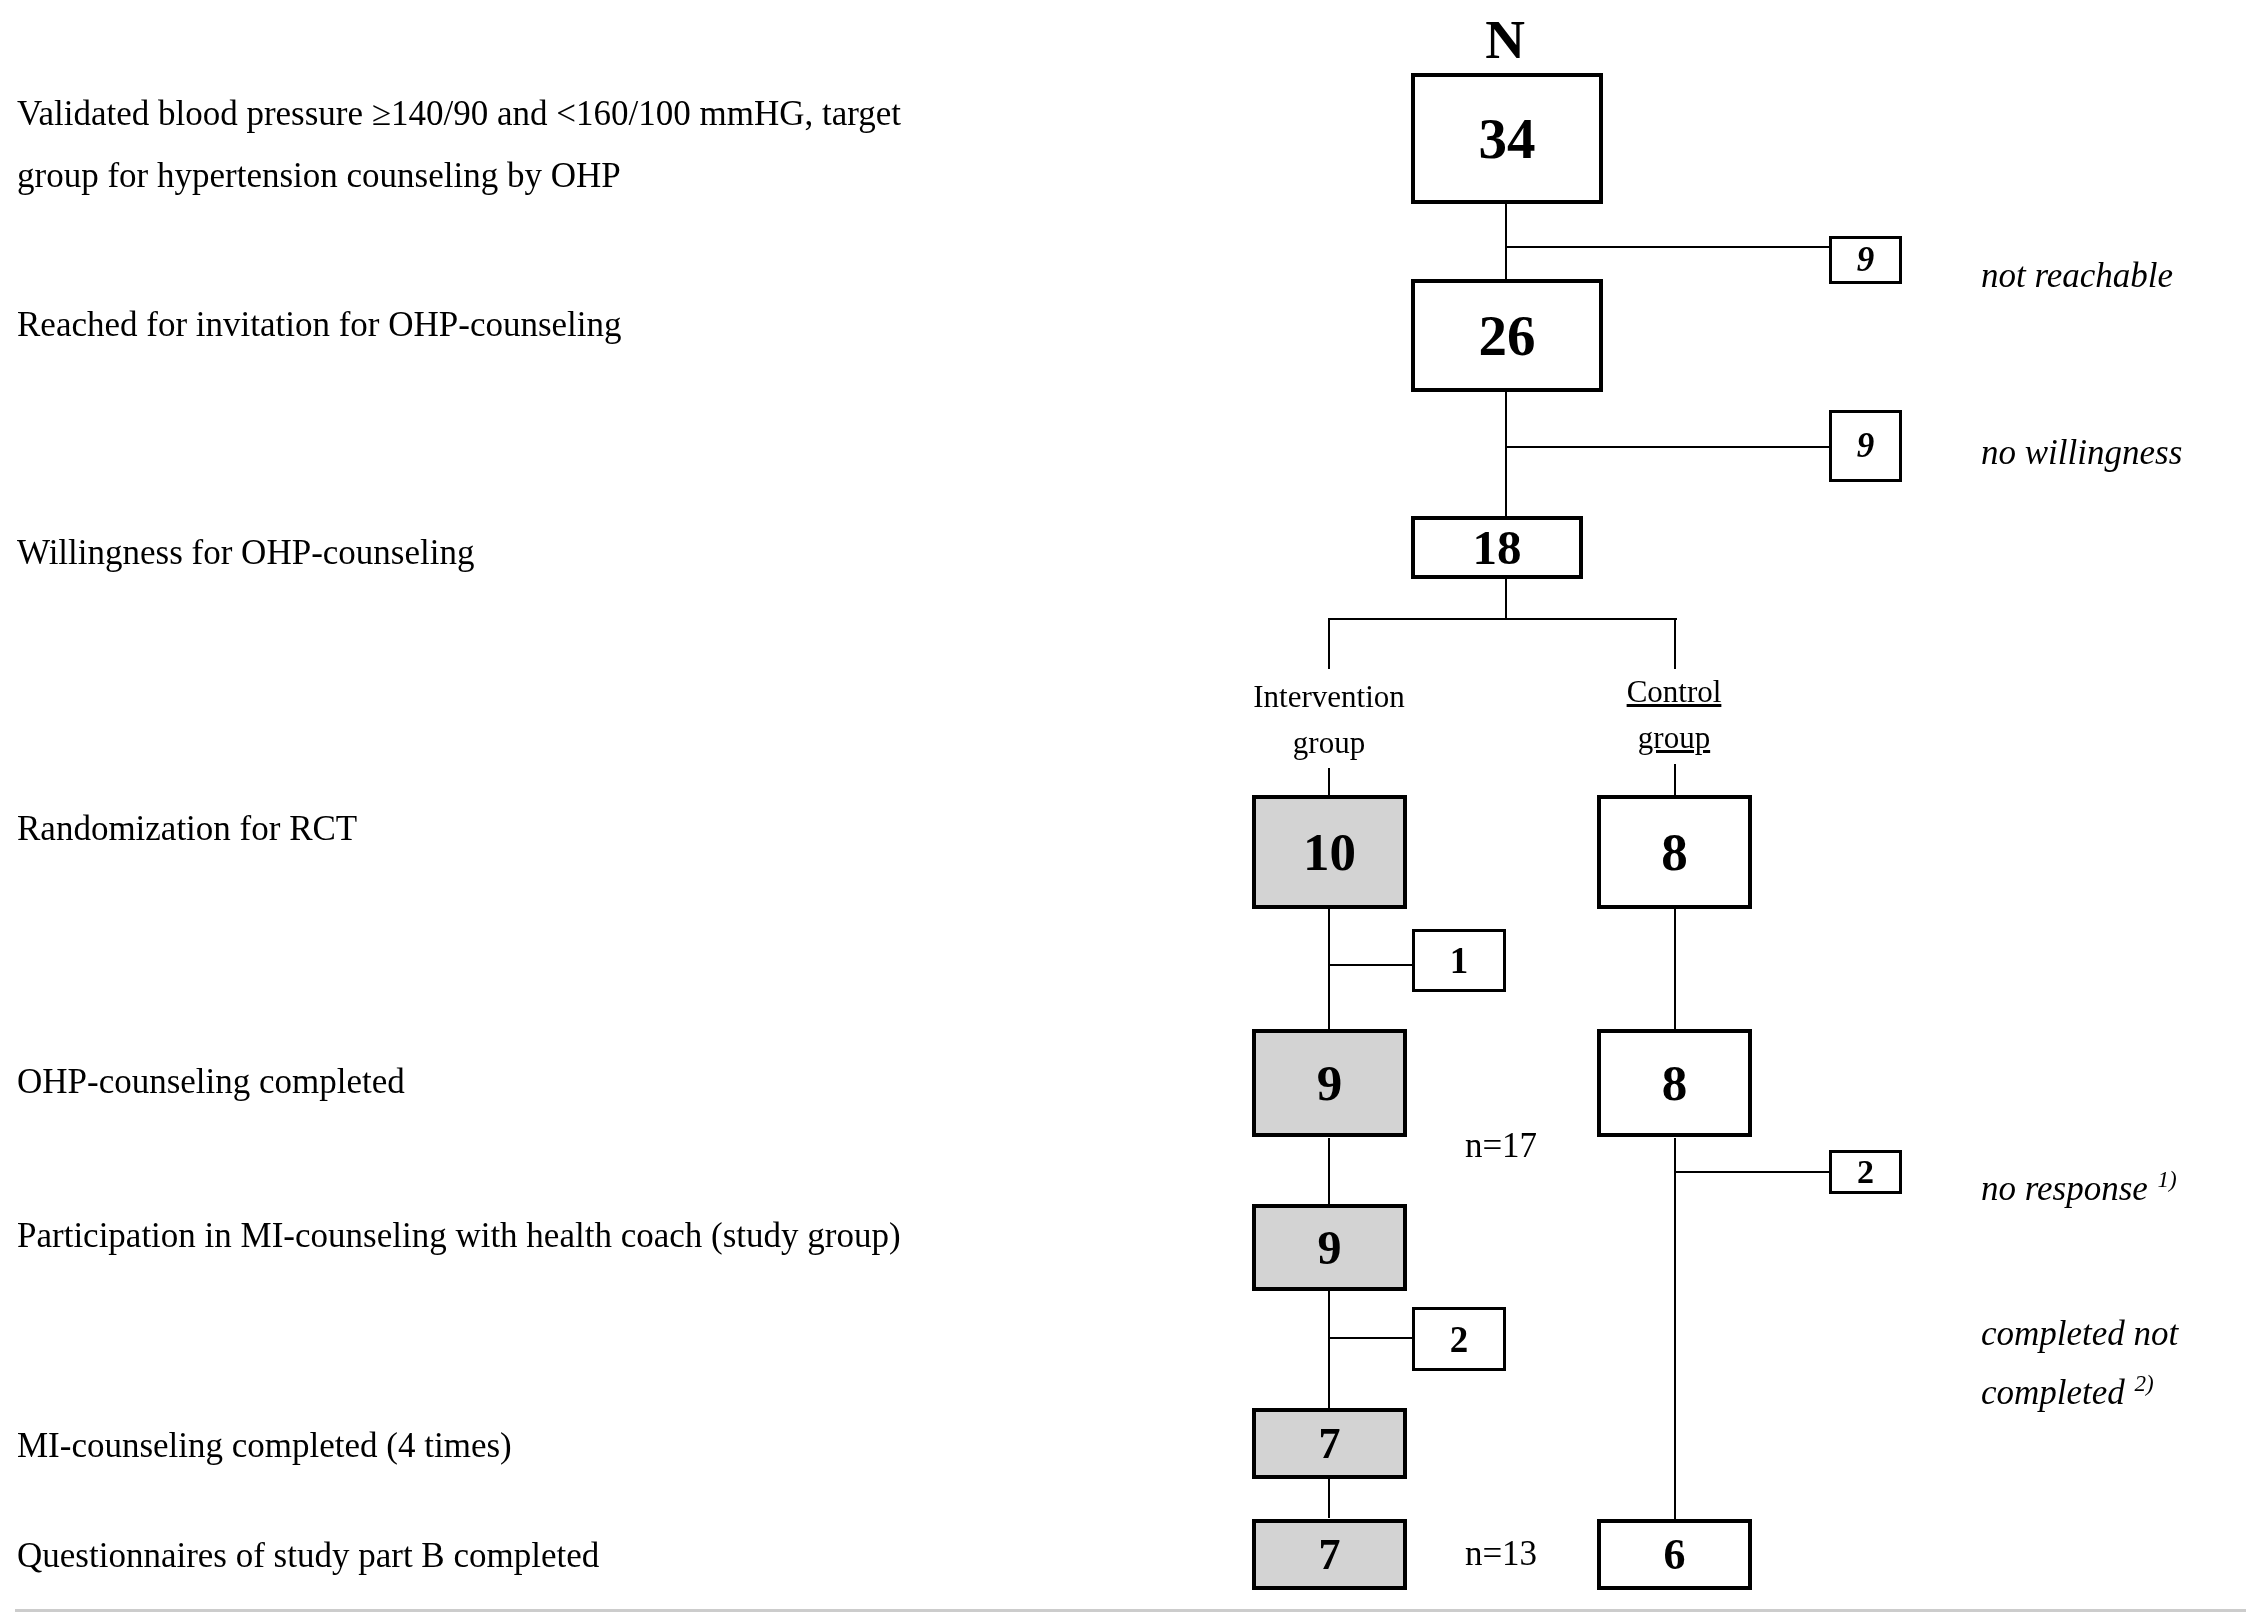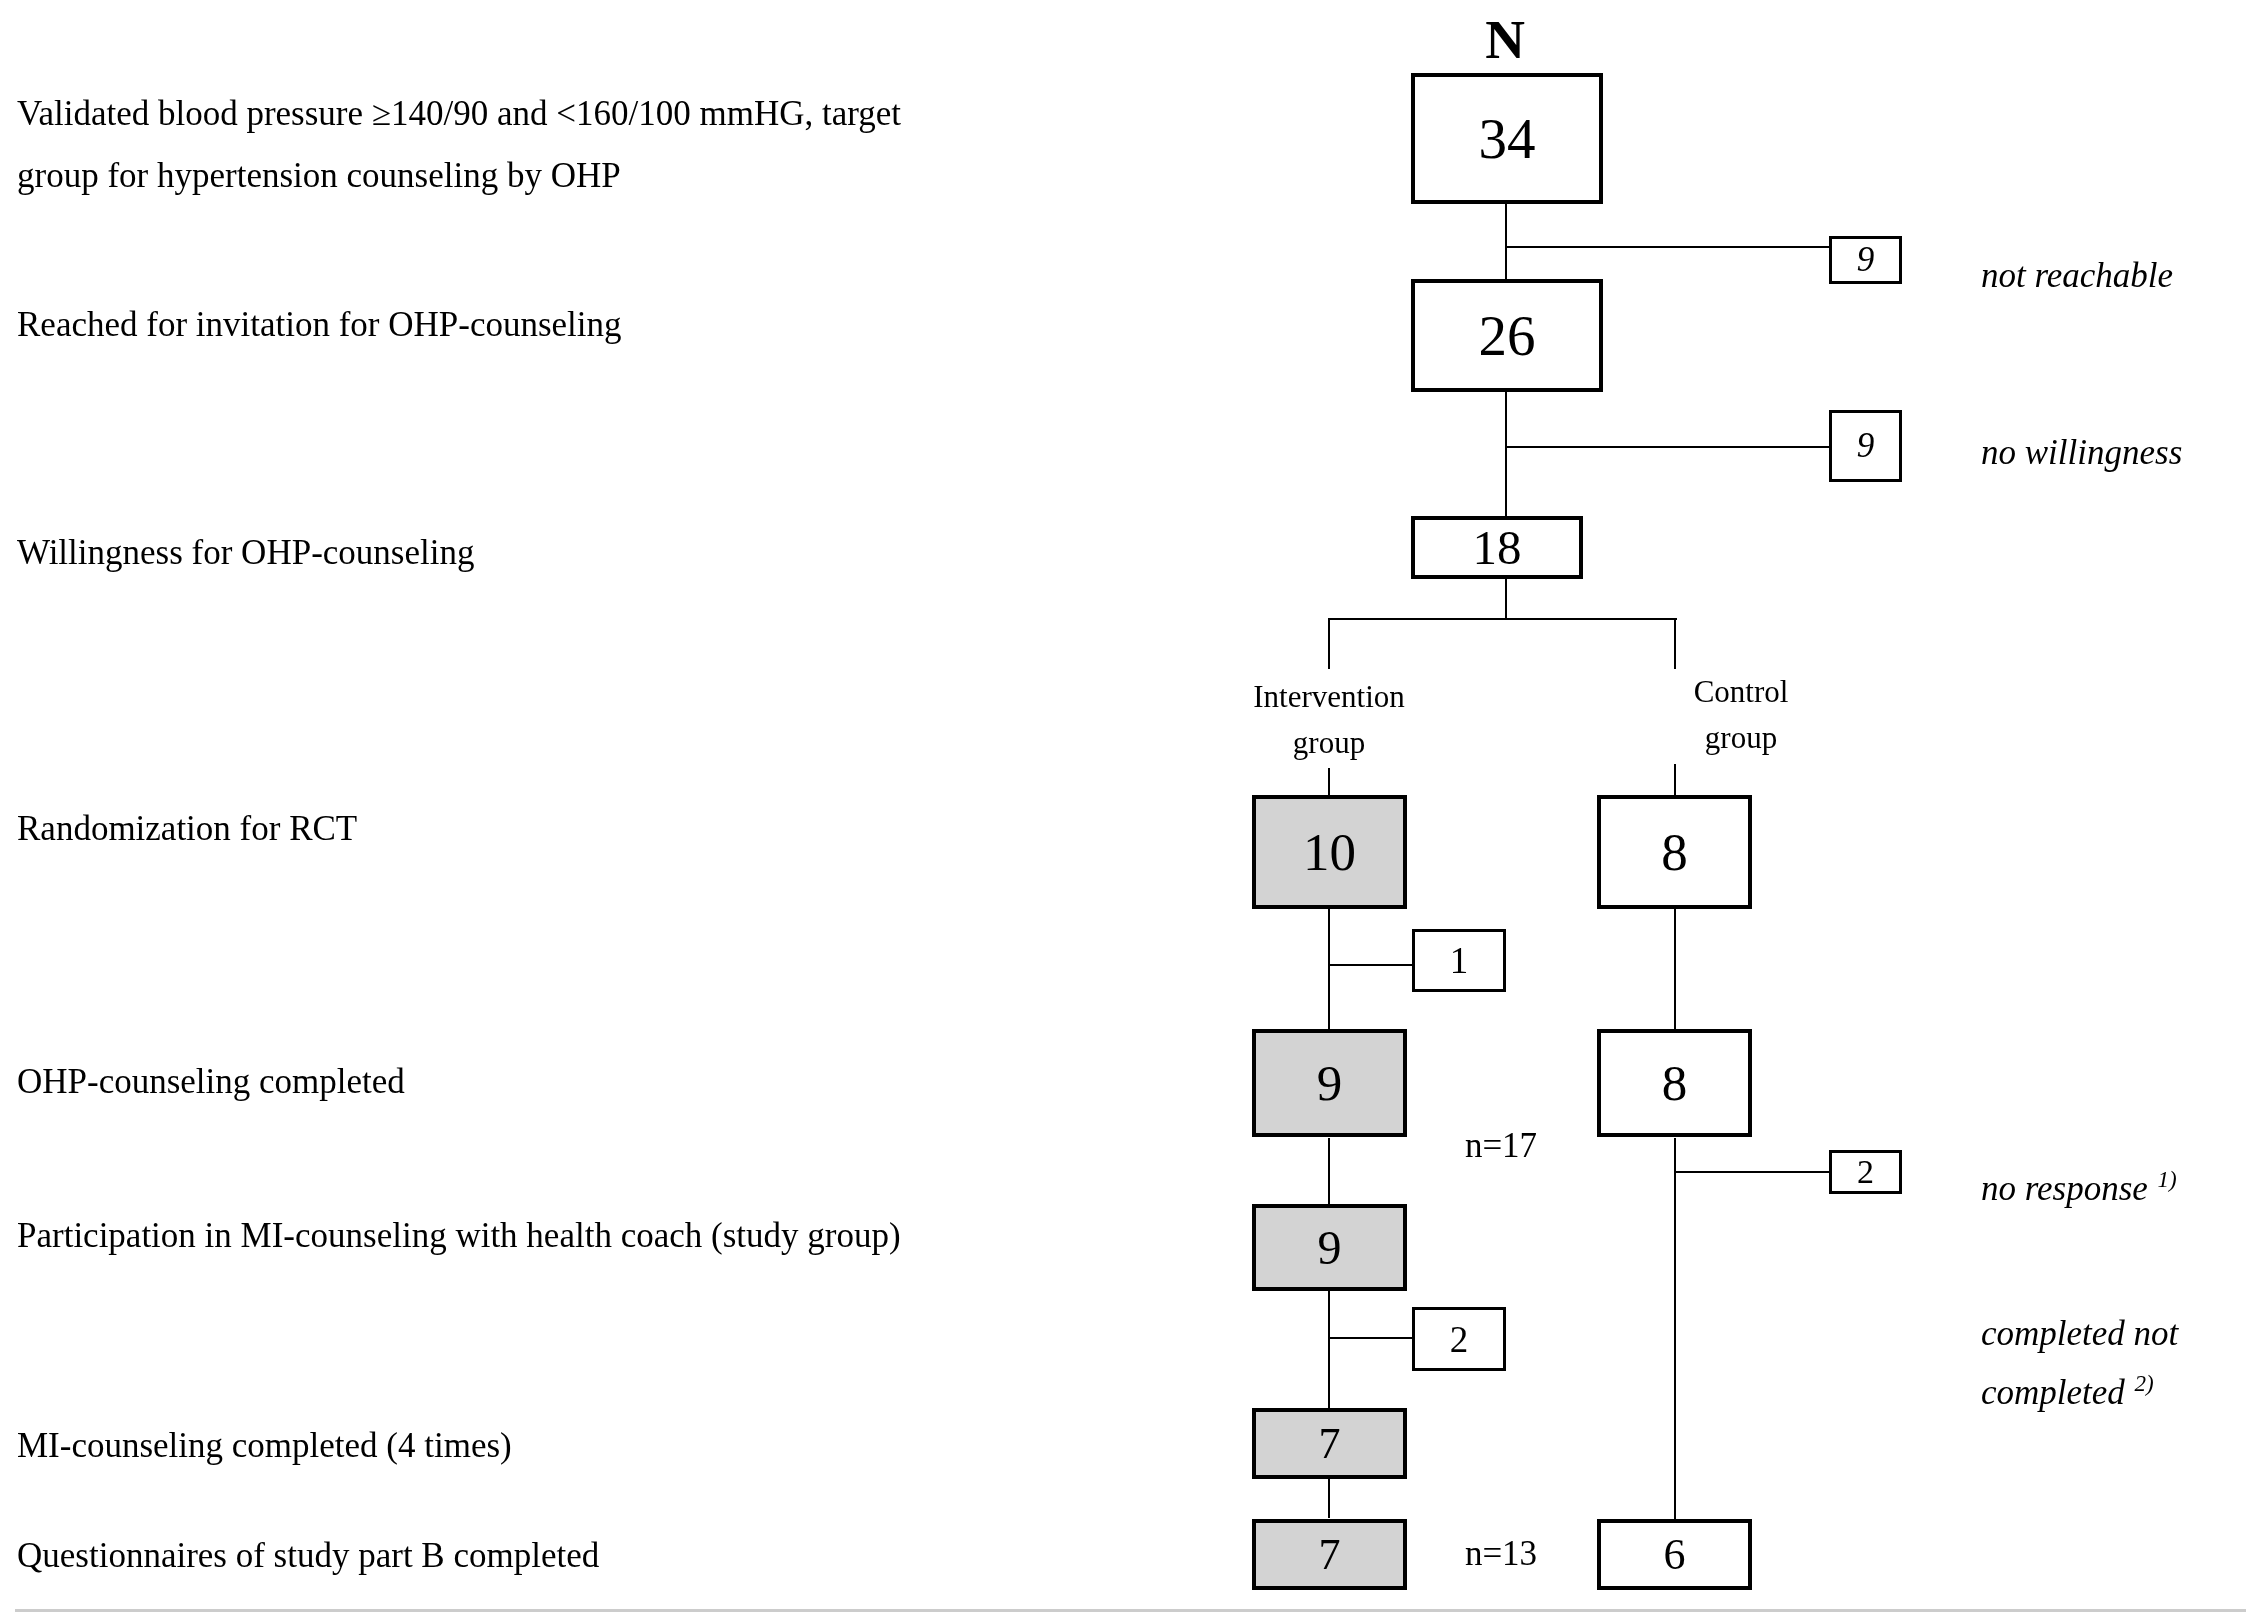--- a/index.html
+++ b/index.html
@@ -1,21 +1,21 @@
 <!DOCTYPE html>
 <html style="font-size:9.6px"><head>
 <meta charset="utf-8">
 <style>
   html,body{margin:0;padding:0;background:#ffffff;}
   body{width:2261px;height:1625px;position:relative;font-family:"Liberation Serif","DejaVu Serif",serif;color:#000;}
   .canvas{position:absolute;left:0;top:0;width:2261px;height:1625px;background:#fff;overflow:hidden;}
 
   
   .fbox{position:absolute;box-sizing:border-box;border:4.2px solid #000;background:#fff;
-        display:flex;align-items:center;justify-content:center;font-weight:normal;}
+        display:flex;align-items:center;justify-content:center;font-weight:bold;}
   .fbox.gray{background:#d3d3d3;}
   .fbox.small{border-width:3px;}
 
   
   .vline{position:absolute;width:2.4px;background:#000;}
   .hline{position:absolute;height:2.4px;background:#000;}
 
   
   .stage{position:absolute;left:17px;font-size:35px;line-height:62px;white-space:nowrap;}
   .grouplabel{position:absolute;width:210px;text-align:center;font-size:31px;line-height:46px;}
@@ -79,21 +79,21 @@
 
   <div class="vline" style="left:1505px;top:579px;height:40px;"></div>
   <div class="hline" style="left:1328px;top:618px;width:349px;"></div>
   <div class="vline" style="left:1328px;top:618px;height:51px;"></div>
   <div class="vline" style="left:1674px;top:618px;height:51px;"></div>
 
   <div class="grouplabel" style="left:1224px;top:674px;">
     <div>Intervention</div>
     <div>group</div>
   </div>
-  <div class="grouplabel" style="left:1636px;top:669px;">
+  <div class="grouplabel" style="left:1569px;top:669px;text-decoration:underline;">
     <div>Control</div>
     <div>group</div>
   </div>
 
   <div class="vline" style="left:1328px;top:768px;height:27px;"></div>
   <div class="vline" style="left:1674px;top:764px;height:32px;"></div>
 
   <div class="fbox gray" style="left:1252px;top:795px;width:155px;height:114px;font-size:53px;">10</div>
   <div class="fbox" style="left:1597px;top:795px;width:155px;height:114px;font-size:53px;">8</div>
 

